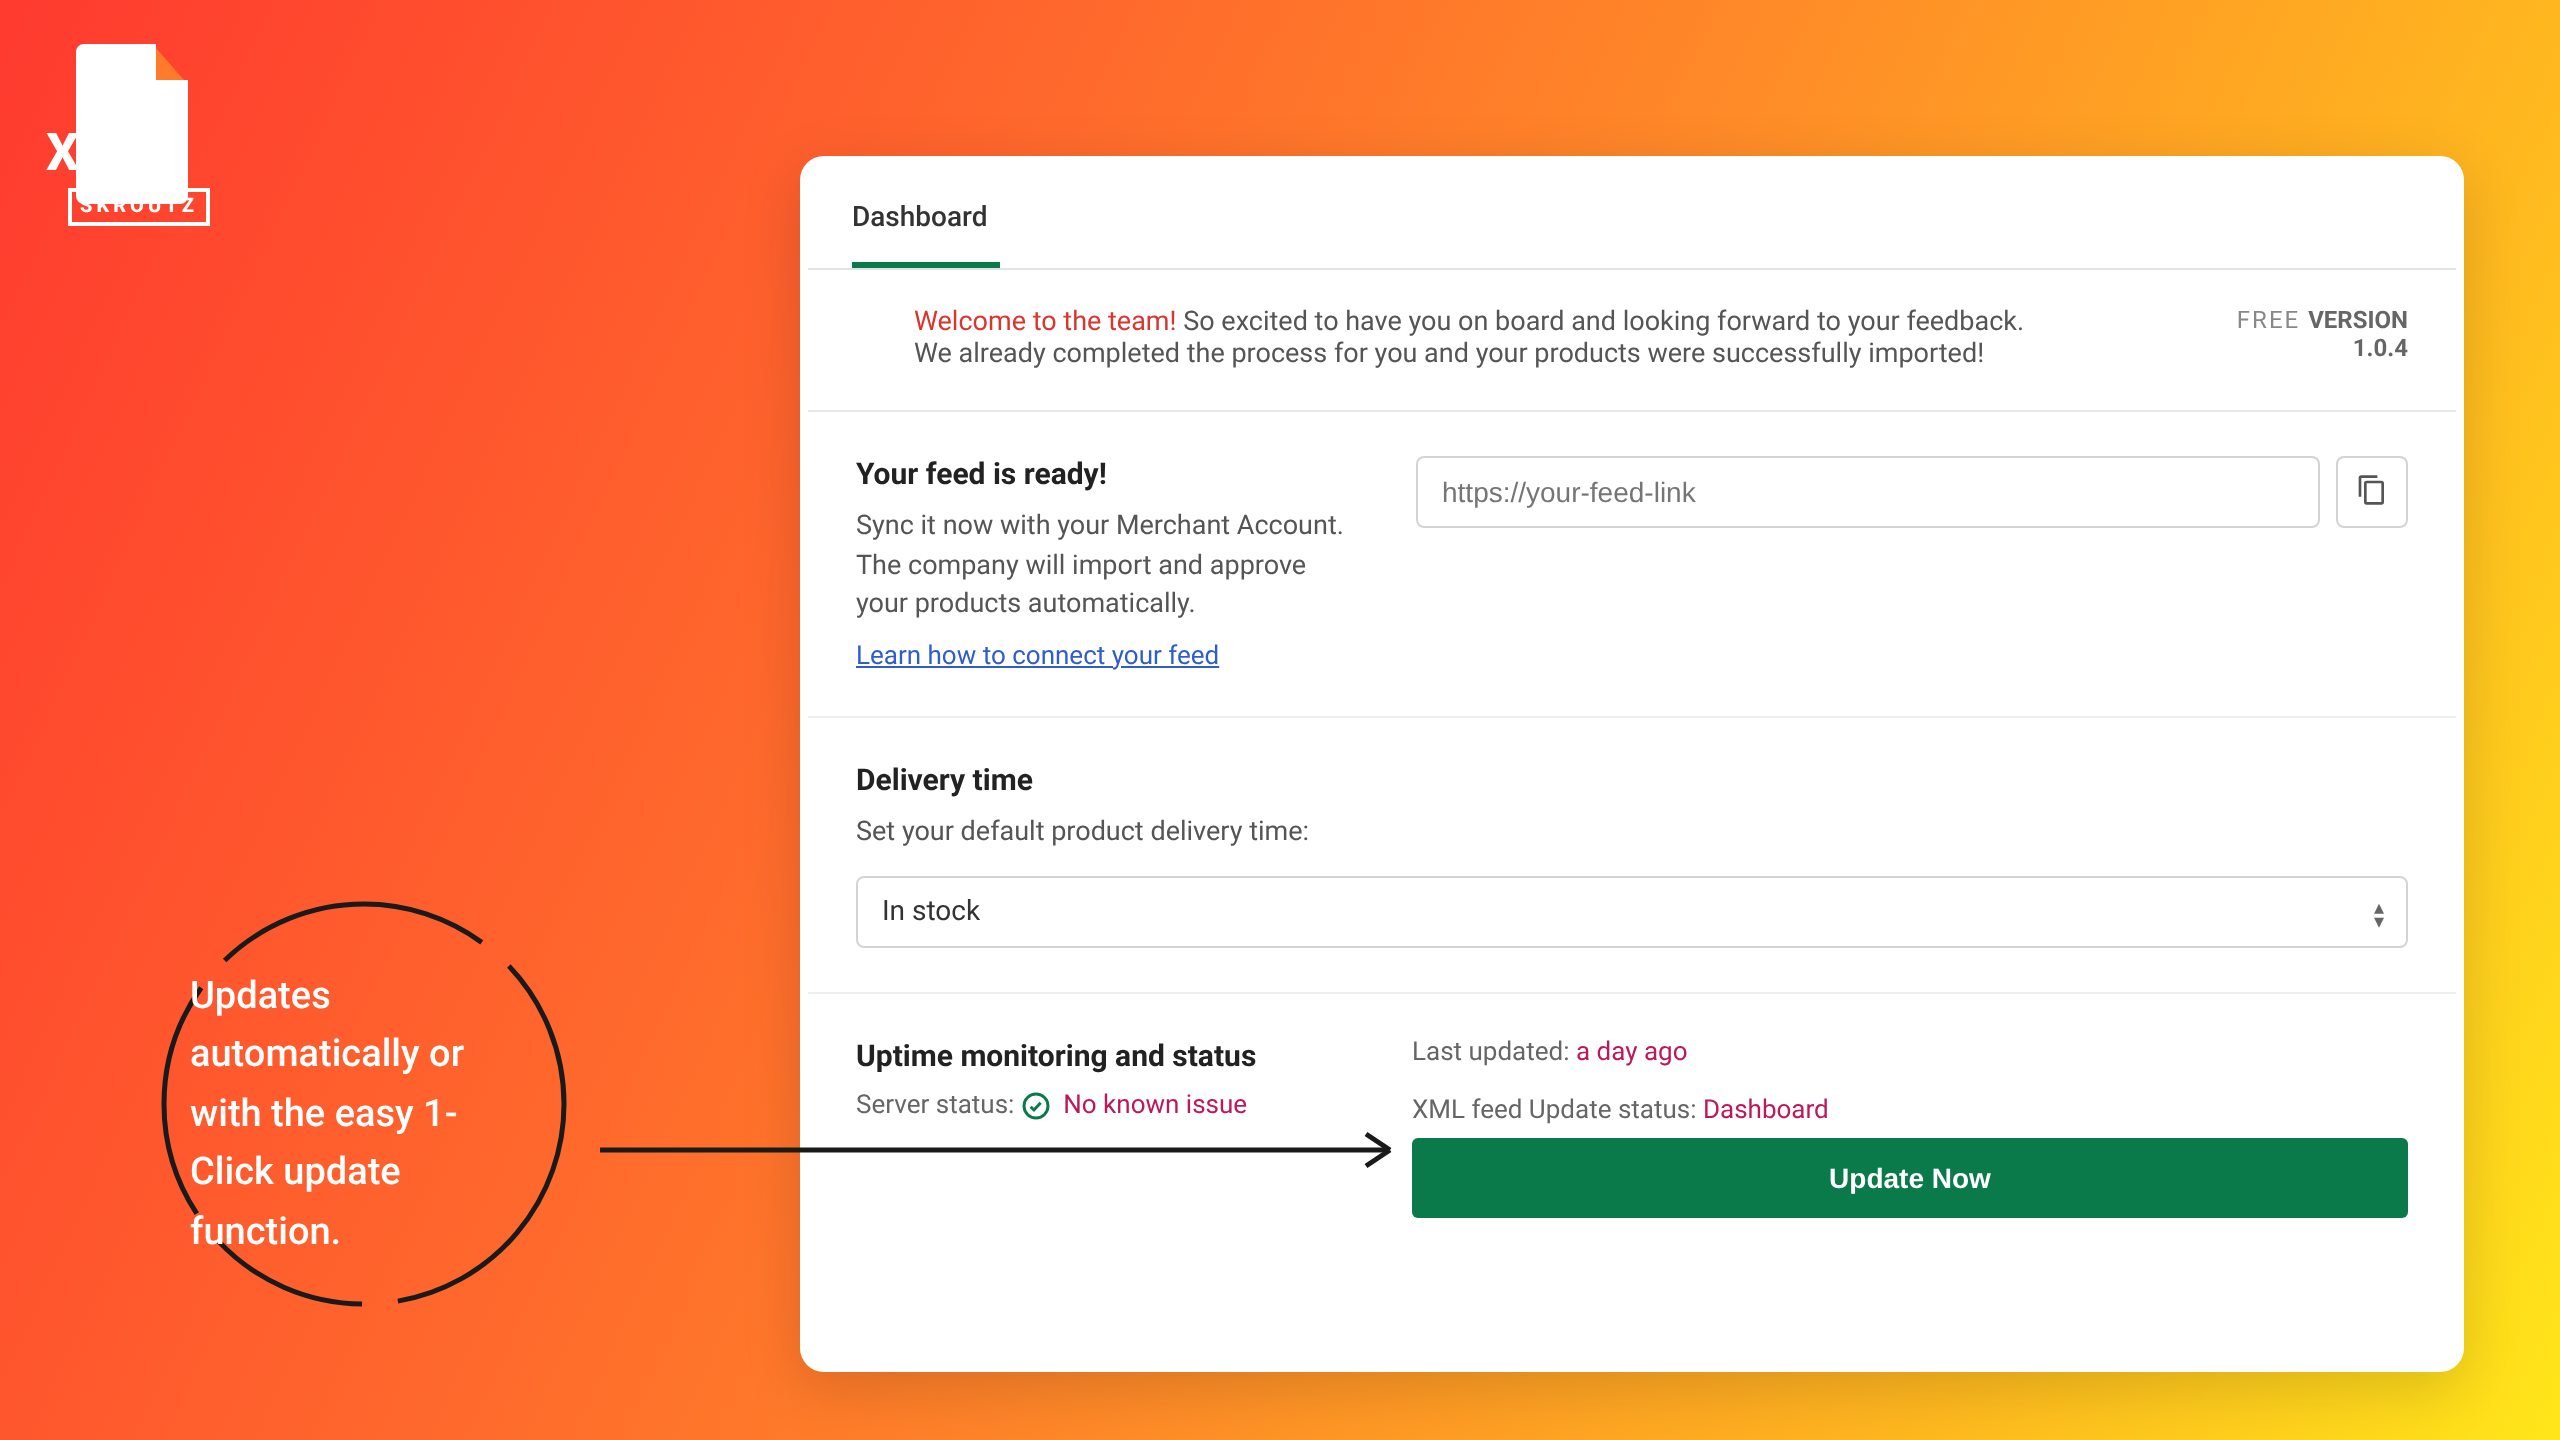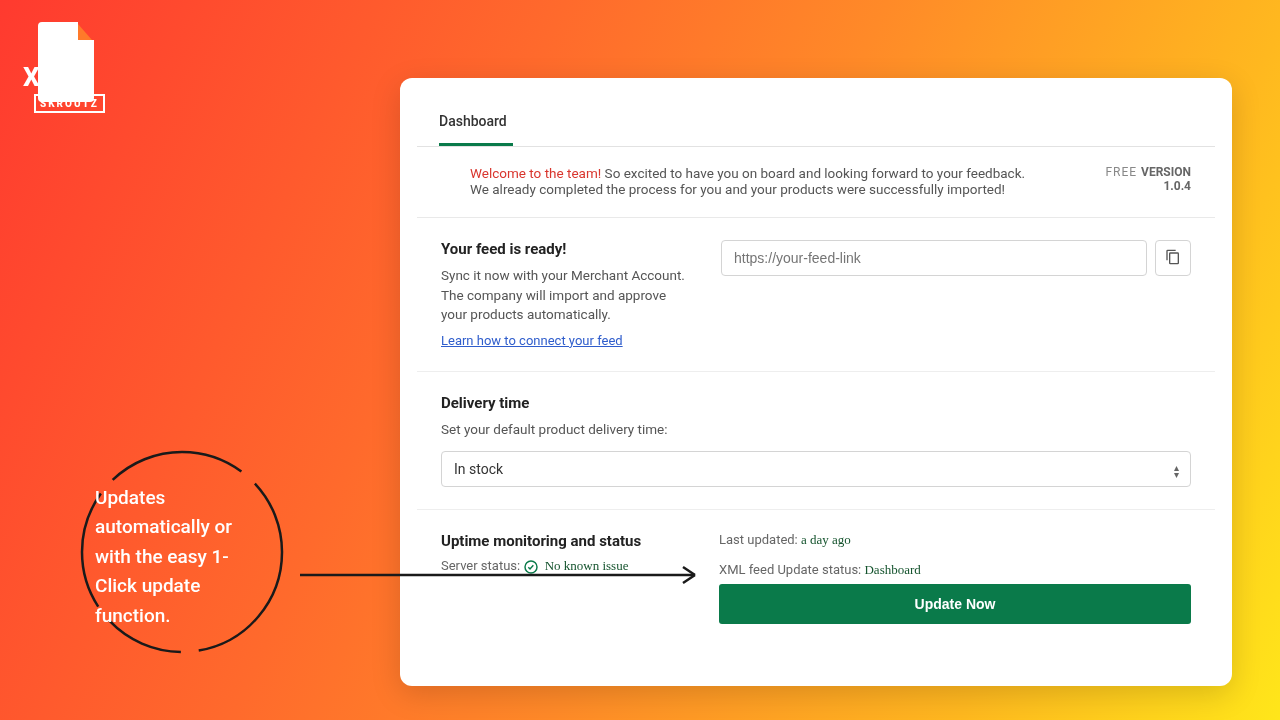--- a/index.html
+++ b/index.html
@@ -2,21 +2,21 @@
 <html><head>
 <meta charset="utf-8">
 <style>
 *{box-sizing:border-box;margin:0;padding:0;}
 body{font-family:-apple-system,BlinkMacSystemFont,'Segoe UI',Roboto,sans-serif;width:1280px;height:720px;overflow:hidden;background:linear-gradient(115deg,#ff3a2f 0%,#ff6a2c 35%,#ff8a28 55%,#ffb81f 80%,#ffe61a 100%);position:relative;}
 .logo{position:absolute;top:22px;left:28px;color:#fff;}
 .logo-file{width:75px;height:85px;position:relative;}
 .logo-file svg{fill:#fff;}
 .logo-text-xml{position:absolute;top:40px;left:-5px;font-weight:800;font-size:26px;letter-spacing:1px;color:#fff;}
 .logo-text-skroutz{position:absolute;top:72px;left:6px;font-weight:800;font-size:10px;letter-spacing:2px;border:2px solid #fff;padding:2px 4px;color:#fff;}
-.card{position:absolute;top:78px;left:400px;width:832px;height:608px;background:#fff;border-radius:12px;box-shadow:0 8px 30px rgba(0,0,0,0.15);padding:17px;}
+.card{position:absolute;top:78px;left:400px;width:832px;height:608px;background:#fff;border-radius:12px;box-shadow:0 8px 30px rgba(0,0,0,0.15);padding:4px;}
 .tabs{padding:16px 24px 0 24px;border-bottom:1px solid #e2e2e2;}
 .tab{display:inline-block;padding:0 6px 14px 0;font-size:14px;color:#333;border-bottom:3px solid #0a7a4a;font-weight:500;margin-left:-2px;}
 .welcome-block{padding:18px 24px 20px 24px;position:relative;border-bottom:1px solid #e9e9e9;}
 .welcome-line1{font-size:13.5px;color:#555;margin-left:29px;}
 .welcome-red{color:#d9362e;}
 .version{position:absolute;right:24px;top:18px;text-align:right;font-size:12px;color:#888;}
 .version-free{letter-spacing:1px;}
 .version-bold{font-weight:700;color:#666;}
 .section{padding:22px 24px;border-bottom:1px solid #eeeeee;}
 .section:last-child{border-bottom:none;}
@@ -27,21 +27,21 @@
 .link{color:#2f5dcc;text-decoration:underline;font-size:13px;display:inline-block;margin-top:8px;}
 .feed-right{flex:1;display:flex;gap:8px;align-items:flex-start;}
 .input{flex:1;border:1px solid #d4d4d4;border-radius:4px;padding:9px 12px;font-size:14px;color:#888;background:#fff;}
 .copy-btn{width:36px;height:36px;border:1px solid #d4d4d4;border-radius:4px;background:#fff;display:flex;align-items:center;justify-content:center;cursor:pointer;}
 .copy-btn svg{width:16px;height:16px;fill:#555;}
 .select{width:100%;border:1px solid #d4d4d4;border-radius:4px;padding:9px 12px;font-size:14px;color:#333;background:#fff;appearance:none;position:relative;margin-top:12px;}
 .select-wrap{position:relative;}
 .select-caret{position:absolute;right:12px;top:50%;transform:translateY(-35%);pointer-events:none;font-size:10px;color:#666;line-height:0.7;}
 .status-grid{display:grid;grid-template-columns:260px 1fr 1fr;gap:6px 18px;align-items:start;}
 .status-label{font-size:13px;color:#666;}
-.status-val{color:#14532d;font-family:Liberation Serif, serif;}
+.status-val{color:#be185d;}
 .red-val{color:#d9362e;font-weight:600;}
 .eye-icon{display:inline-flex;width:18px;height:18px;vertical-align:middle;margin-left:4px;}
 .check-icon{display:inline-flex;width:16px;height:16px;vertical-align:middle;margin-right:2px;}
 .update-btn{grid-column:2 / span 2;background:#0a7a4a;color:#fff;border:none;border-radius:3px;padding:12px;font-size:14px;font-weight:700;cursor:pointer;}
 .callout-circle{position:absolute;top:445px;left:75px;width:214px;height:214px;}
 .callout-circle svg{position:absolute;top:0;left:0;}
 .callout-text{position:absolute;top:38px;left:20px;width:175px;color:#fff;font-size:19px;line-height:1.55;font-weight:500;}
 .arrow{position:absolute;top:560px;left:300px;}
 </style>
 </head>

